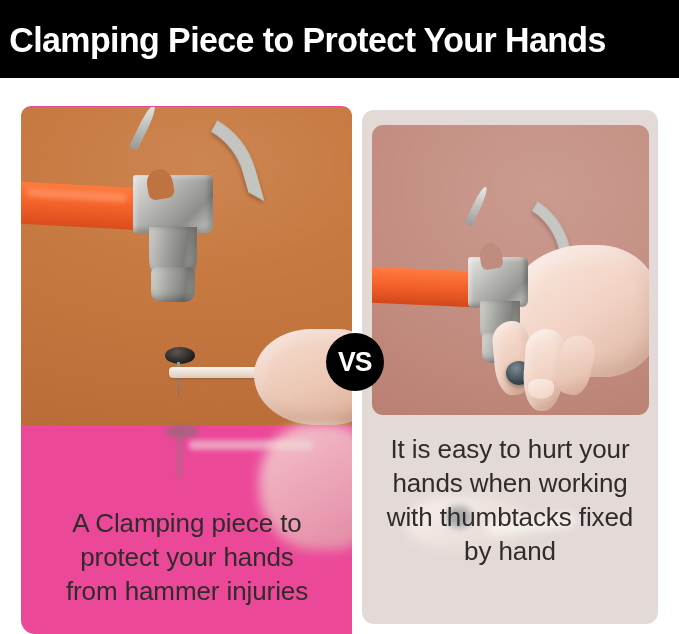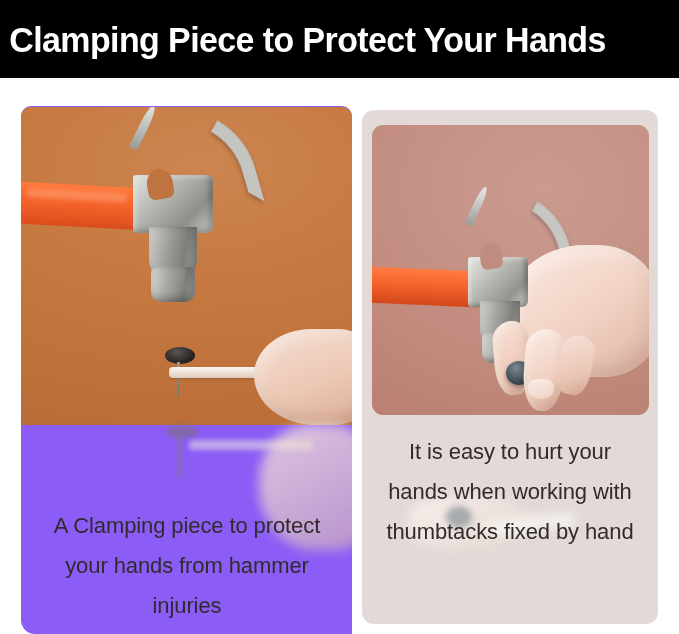--- a/index.html
+++ b/index.html
@@ -52,21 +52,21 @@
   
   .card {
     position: absolute;
     overflow: hidden;
   }
   .card-left {
     left: 21px;
     top: 28px;
     width: 331px;
     height: 528px;
-    background: #8b5cf6;
+    background: #ec4899;
     border-radius: 10px 10px 0 14px;
   }
   .card-right {
     left: 362px;
     top: 32px;
     width: 296px;
     height: 514px;
     background: #e3d9d7;
     border-radius: 12px;
   }
@@ -432,22 +432,22 @@
     transform: rotate(-6deg);
     filter: blur(4px);
   }
 
   
   .caption {
     position: absolute;
     text-align: center;
     color: #2f2c2b;
     font-family: "Liberation Sans", sans-serif;
-    font-size: 22px;
-    line-height: 40px;
+    font-size: 26px;
+    line-height: 34px;
     letter-spacing: -0.1px;
     z-index: 4;
   }
   .caption-left {
     left: 30px;
     top: 400px;
     width: 272px;
   }
   .caption-right {
     left: 16px;
@@ -529,14 +529,17 @@
       <div class="finger-r3"></div>
     </div>
 
     <div class="caption caption-right">It is easy to hurt your hands when working with thumbtacks fixed by hand</div>
   </div>
 
   <div class="blur-obj-right-tool"></div>
   <div class="blur-obj-right-tack"></div>
   <div class="blur-obj-right-stick"></div>
 
+  <div class="vs-badge">
+    <span class="vs-text">VS</span>
+  </div>
 
 </div>
 
 </body></html>

